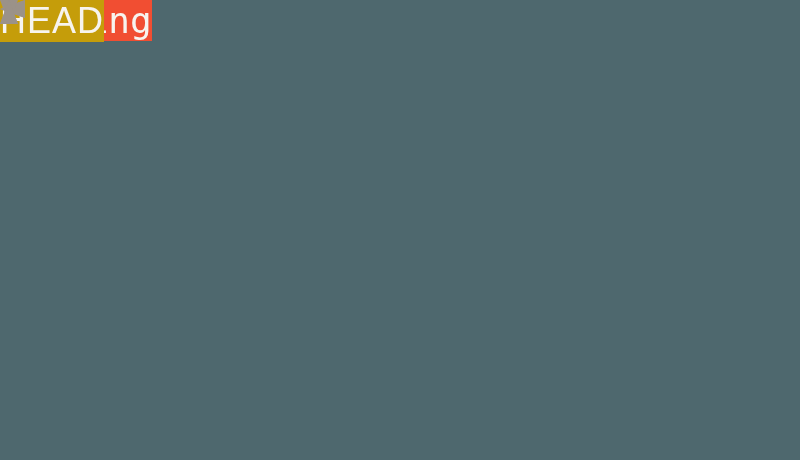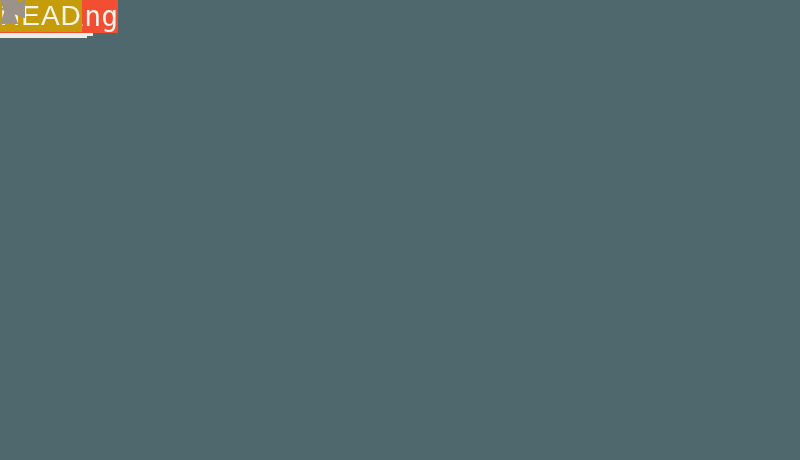--- a/index.html
+++ b/index.html
@@ -29,21 +29,21 @@
     color:var(--commit-text);
     font-size:31px;
   }
   .commit-sans{
     font-family:"Liberation Sans", sans-serif;
     font-size:33px;
     letter-spacing:-0.5px;
   }
   .ref{
     color:var(--label-text);
-    font-size:28px;
+    font-size:36px;
   }
   .branch{background:var(--branch-box);}
   .head{
     background:var(--head-box);
     font-family:"Liberation Sans", sans-serif;
     letter-spacing:1px;
   }
   
   #n-98ca9{left:0;   top:130; width:183; height:71;}
   #n-34ac2{left:307; top:130; width:184; height:70;}

